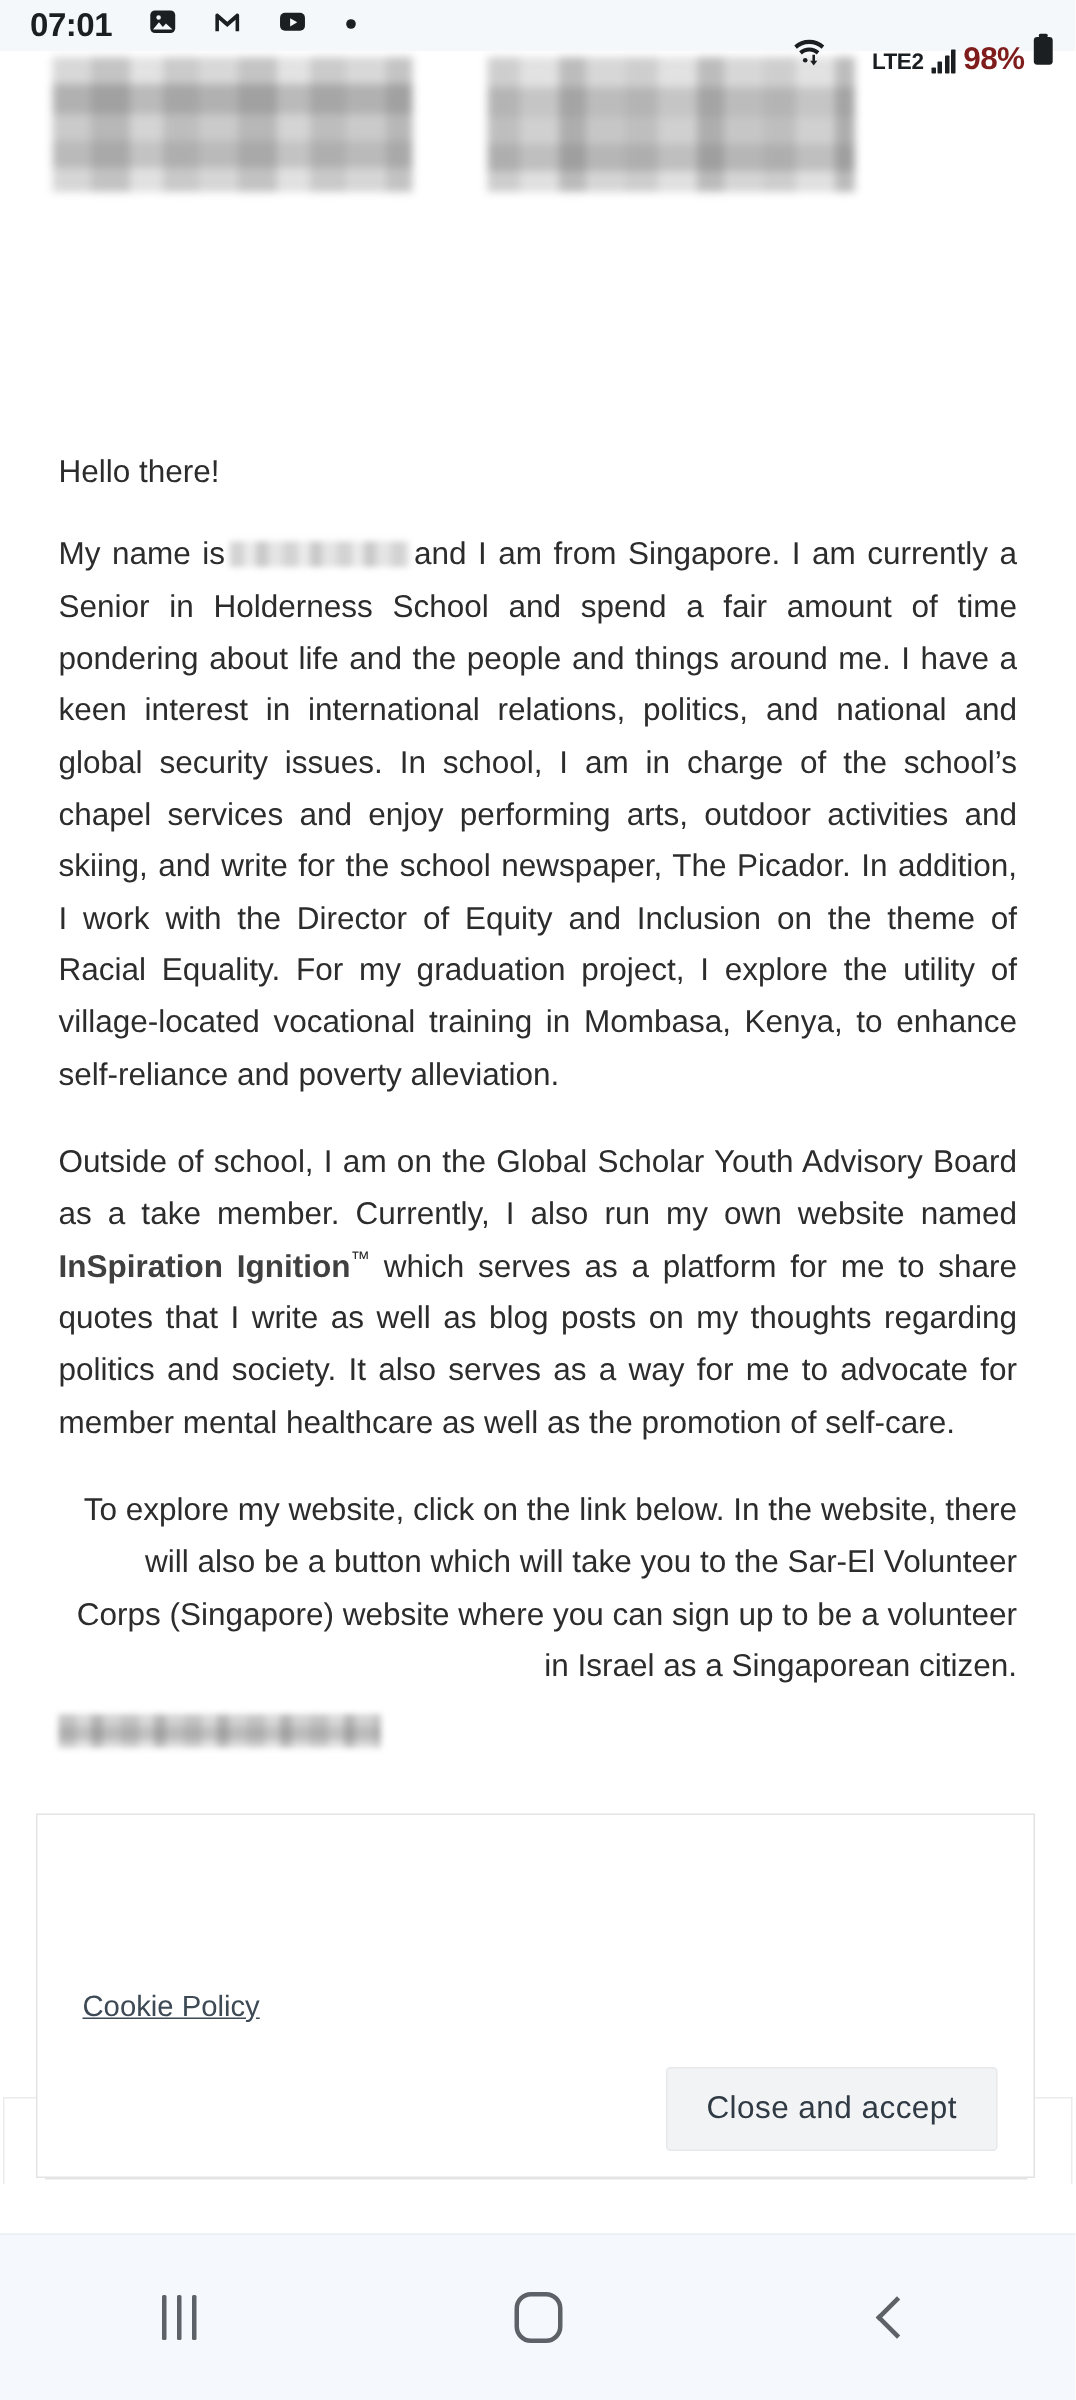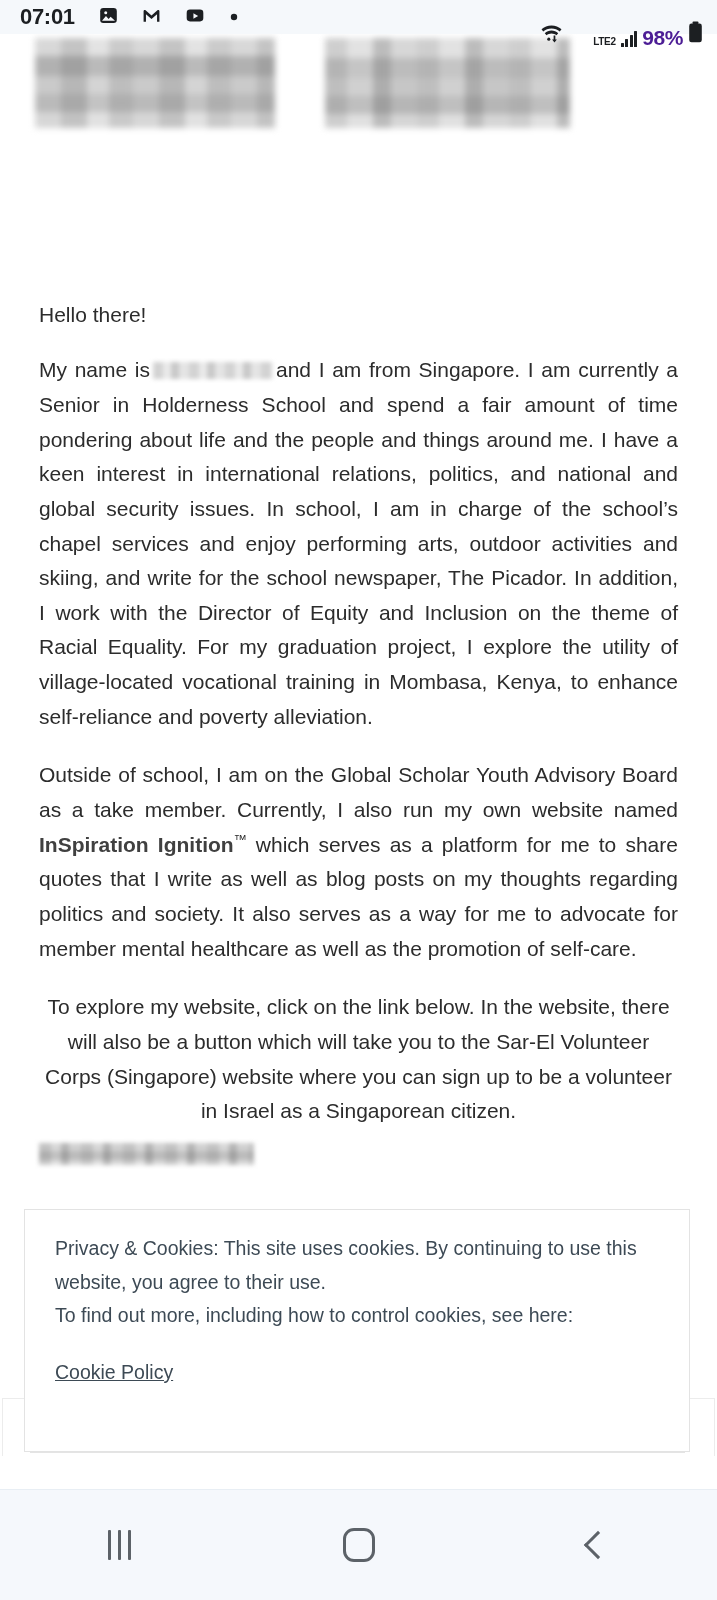--- a/index.html
+++ b/index.html
@@ -15,29 +15,29 @@
   .statusbar{
     position:absolute; top:0; left:0; width:717px; height:34px;
     background:#f5f8fb;
     display:flex; align-items:center;
     padding:0 14px 0 20px;
     z-index:60;
   }
   .sb-left{ display:flex; align-items:center; gap:24px; }
   .sb-clock{ font-size:22px; font-weight:600; color:#1c1f22; letter-spacing:-0.3px; line-height:1; }
   .sb-right{ margin-left:auto; display:flex; align-items:flex-end; gap:5px; }
-  .sb-batt-pct{ font-size:21px; font-weight:600; color:#4c1d95; line-height:1; letter-spacing:-0.4px;}
+  .sb-batt-pct{ font-size:21px; font-weight:600; color:#7f1d1d; line-height:1; letter-spacing:-0.4px;}
   .ico{ display:inline-block; vertical-align:middle; }
 
   .volte{
     display:flex; flex-direction:column; align-items:center;
     line-height:1; color:#1c1f22; font-weight:700; margin-bottom:1px;gap:42px;
   }
   .volte b{ font-size:8px; letter-spacing:-.2px;}
-  .volte i{ font-size:10px; font-style:normal; letter-spacing:-.3px;margin-left:24px;}
+  .volte i{ font-size:15px; font-style:normal; letter-spacing:-.3px;margin-left:24px;}
 
   .bars{ display:flex; align-items:flex-end; gap:1.5px; height:16px; margin-bottom:1px;}
   .bars span{ width:3px; background:#1c1f22; border-radius:.5px;}
   .bars span:nth-child(1){height:4px;}
   .bars span:nth-child(2){height:8px;}
   .bars span:nth-child(3){height:12px;}
   .bars span:nth-child(4){height:16px;}
 
   
   .page{
@@ -61,21 +61,21 @@
   .greeting{
     font-size:21px; color:#2c2c2c; line-height:1.35;
     margin-top:167px;
   }
   p.body{
     font-size:21px; color:#2c2c2c; line-height:1.65;
     margin-top:24px;
     text-align:justify;
     -webkit-hyphens:none; hyphens:none;
   }
-  p.body.left{ text-align:center; }
+  p.body.left{ text-align:right; }
   p.body b{ font-weight:700; color:#404040; }
   p.body .tm{ font-size:13px; vertical-align:super; }
 
   .name-redact{
     display:inline-block; width:120px; height:17px; vertical-align:-2px;
     background:
       repeating-linear-gradient(90deg,#d3d3d3 0 10px,#eaeaea 10px 18px,#c9c9c9 18px 26px,#e4e4e4 26px 36px);
     filter:blur(2px);
     margin:0 3px;
   }
@@ -235,23 +235,26 @@
 
     <div class="sig-redact"></div>
   </div>
 
   <div class="ghost-frame"></div>
   <div class="ghost-line"></div>
 </div>
 
 <div class="cookie-banner">
   <div class="cookie-text">
-    <span>Privacy &amp; Cookies: This site uses cookies. By continuing to use this website, you agree to their use.</span><br>
-    <span>To find out more, including how to control cookies, see here:</span><br>
+    <br>
+    <br>
     <a class="cookie-link">Cookie Policy</a>
+  </div>
+  <div class="btn-wrap">
+    <button class="accept-btn">Close and accept</button>
   </div>
 </div>
 
 <div class="navbar">
   <div class="nav-btn">
     <span class="recents">
         <i></i>
         <i></i>
         <i></i>
       </span>

